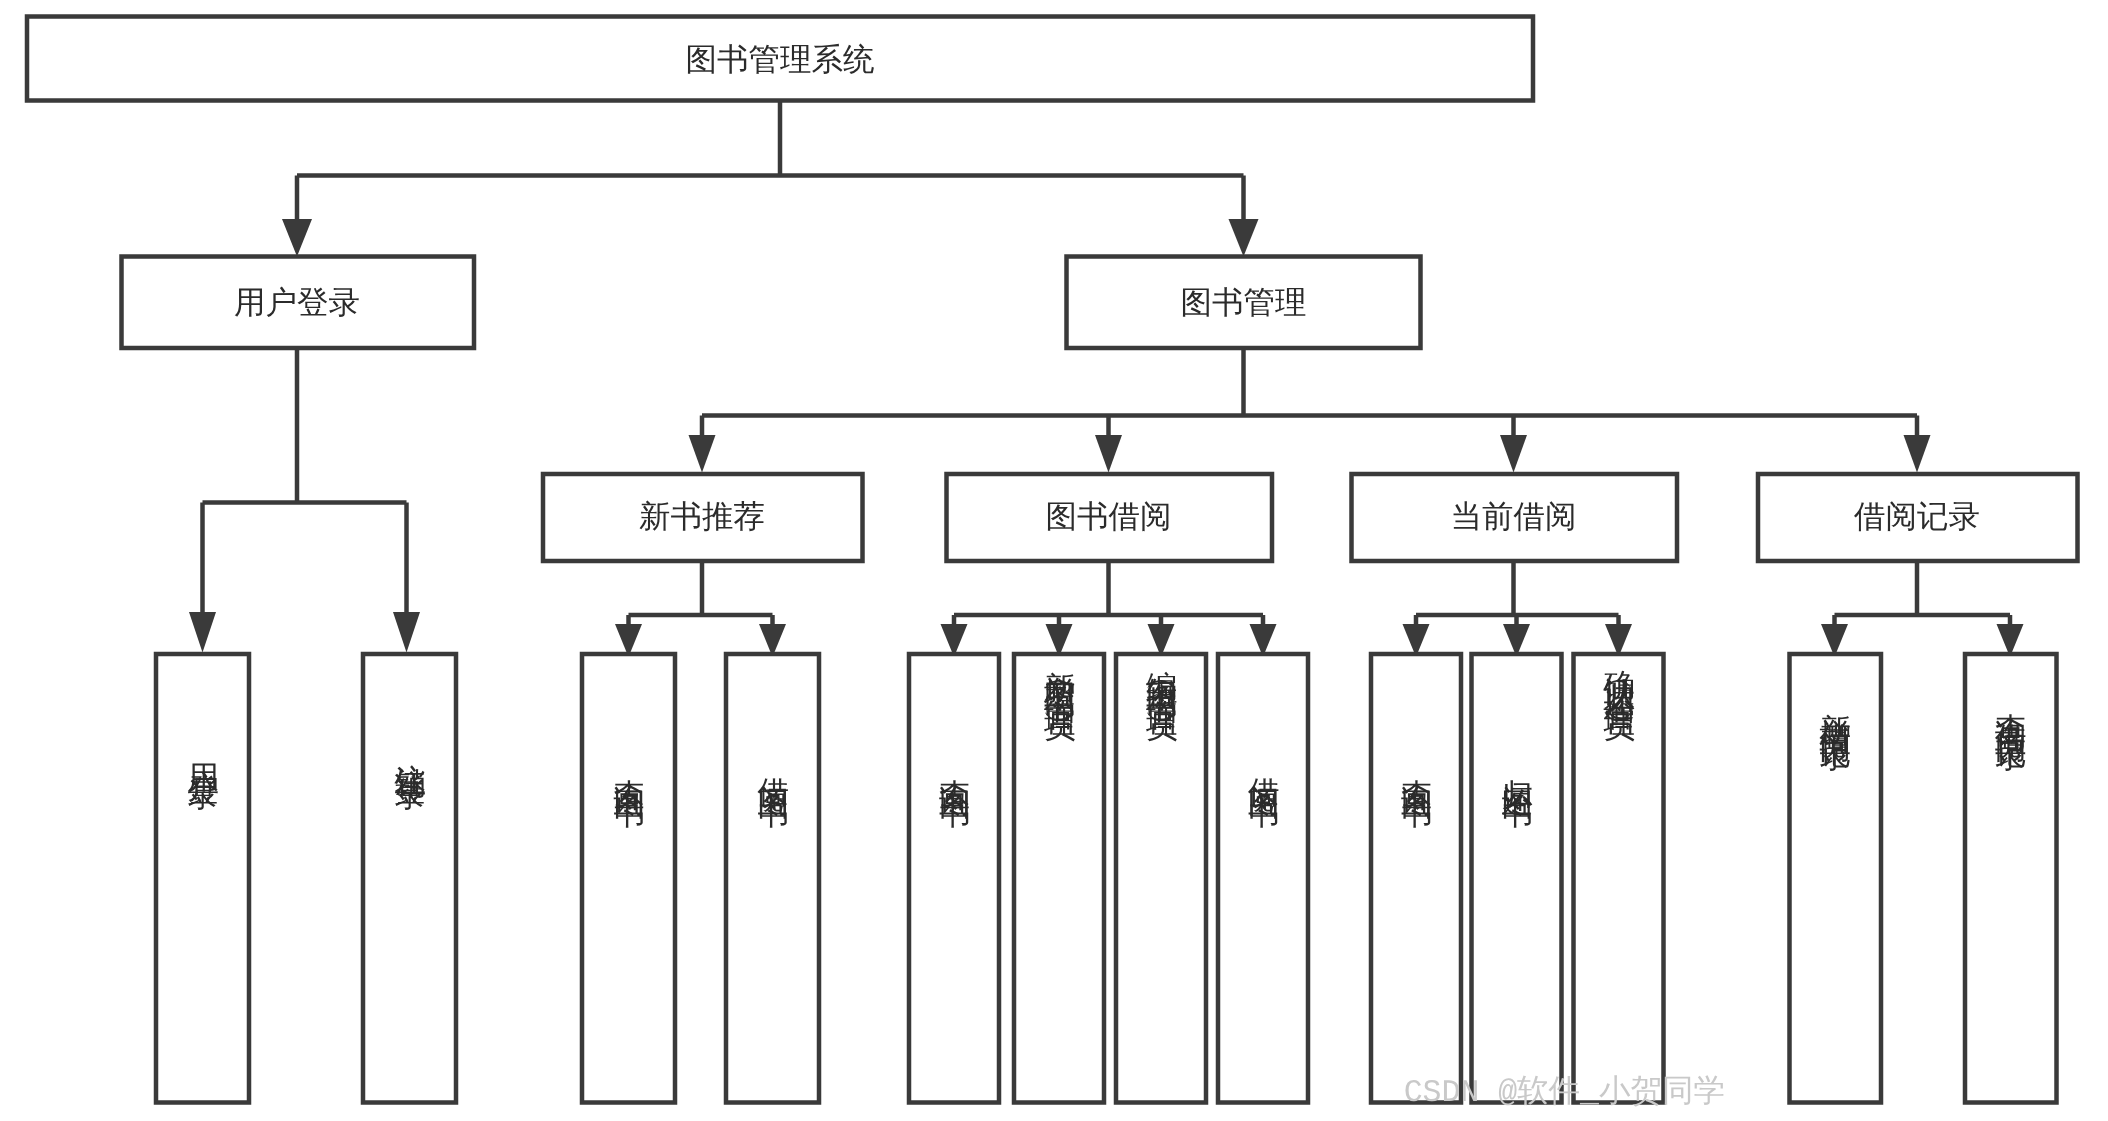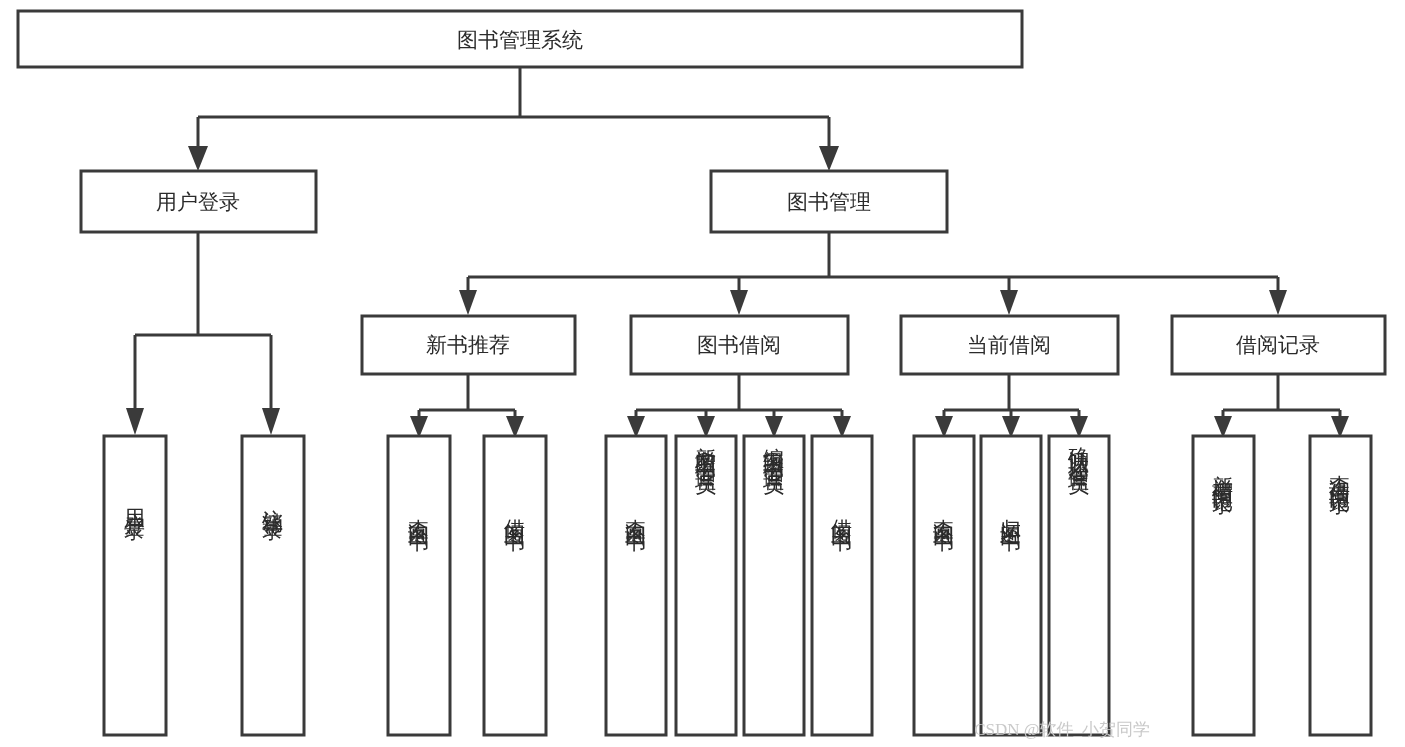--- a/index.html
+++ b/index.html
@@ -53,22 +53,22 @@
     fill: none;
   }
   .arrow-head {
     fill: #3a3a3a;
     stroke: none;
   }
   .watermark {
     position: absolute;
     right: 8px;
     bottom: 6px;
-    font-family: Liberation Serif, serif;
-    font-size: 17px;
+    font-family: Liberation Mono, monospace;
+    font-size: 21px;
     color: #c9c9c9;
     white-space: nowrap;
     user-select: none;
   }
 </style>
 </head>
 <body>
 
 <div id="diagram-root">
   <svg class="diagram" viewBox="0 0 1405 747" xmlns="http://www.w3.org/2000/svg">

